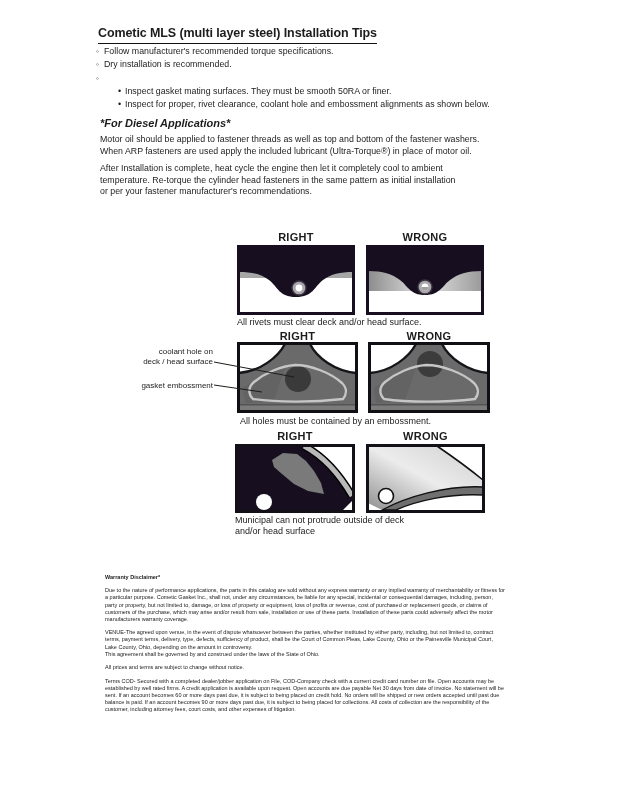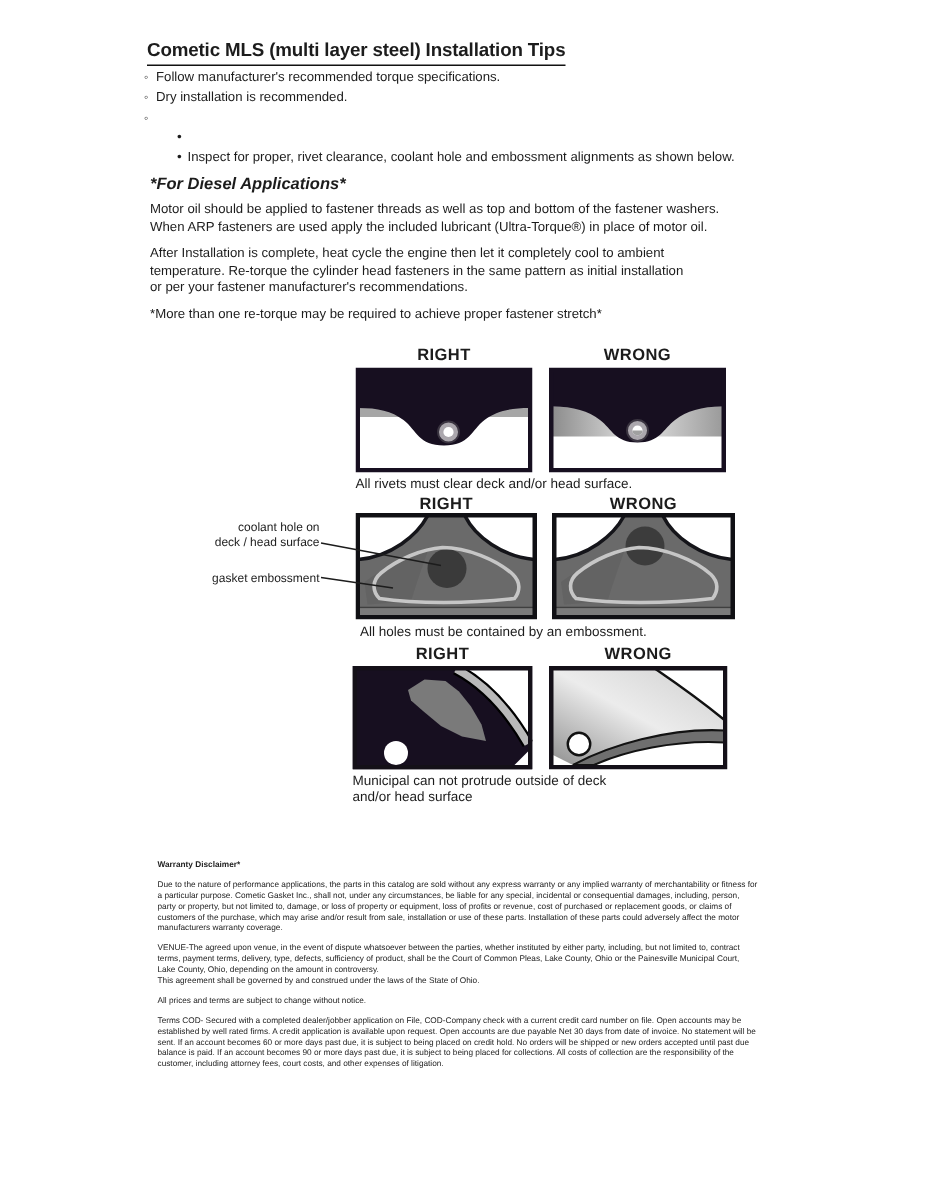--- a/index.html
+++ b/index.html
@@ -43,34 +43,34 @@
     </div>
     <div class="tip-row">
       <span class="marker">◦</span>
       <span>Dry installation is recommended.</span>
     </div>
     <div class="tip-row">
       <span class="marker">◦</span>
     </div>
     <div class="tip-row sub">
       <span class="marker">•</span>
+      <span>Inspect gasket mating surfaces.  They must be smooth 50RA or finer.</span>
     </div>
     <div class="tip-row sub">
       <span class="marker">•</span>
       <span>Inspect for proper, rivet clearance, coolant hole and embossment alignments as shown below.</span>
     </div>
   </div>
 
   <div class="abs diesel-heading">*For Diesel Applications*</div>
   <div class="abs body-para p2">After Installation is complete, heat cycle the engine then let it completely cool to ambient
 temperature. Re-torque the cylinder head fasteners in the same pattern as initial installation
 or per your fastener manufacturer's recommendations.</div>
   <div class="abs body-para p1">Motor oil should be applied to fastener threads as well as top and bottom of the fastener washers.
 When ARP fasteners are used apply the included lubricant (Ultra-Torque®) in place of motor oil.</div>
-  <div class="abs note">*More than one re-torque may be required to achieve proper fastener stretch*</div>
 
   <div class="abs rw-label" style="left:237px;top:231px;width:118px;">RIGHT</div>
   <div class="abs rw-label" style="left:366px;top:231px;width:118px;">WRONG</div>
 
   <svg class="abs" style="left:237px;top:245px;" width="118" height="70" viewBox="0 0 118 70">
     <rect x="0" y="0" width="118" height="70" fill="#ffffff"></rect>
     <rect x="2" y="26" width="114" height="7" fill="#a6a6a6"></rect>
     <path d="M2,2 L116,2 L116,27 C103,27 94,29 86,35 C77,42 76,52 59,52 C42,52 41,42 32,35 C24,29 15,27 2,27 Z" fill="#170f20"></path>
     <circle cx="62" cy="43" r="7" fill="#aba7ad" stroke="#3a3440" stroke-width="1.3"></circle>
     <circle cx="62" cy="43" r="3.4" fill="#ffffff"></circle>

